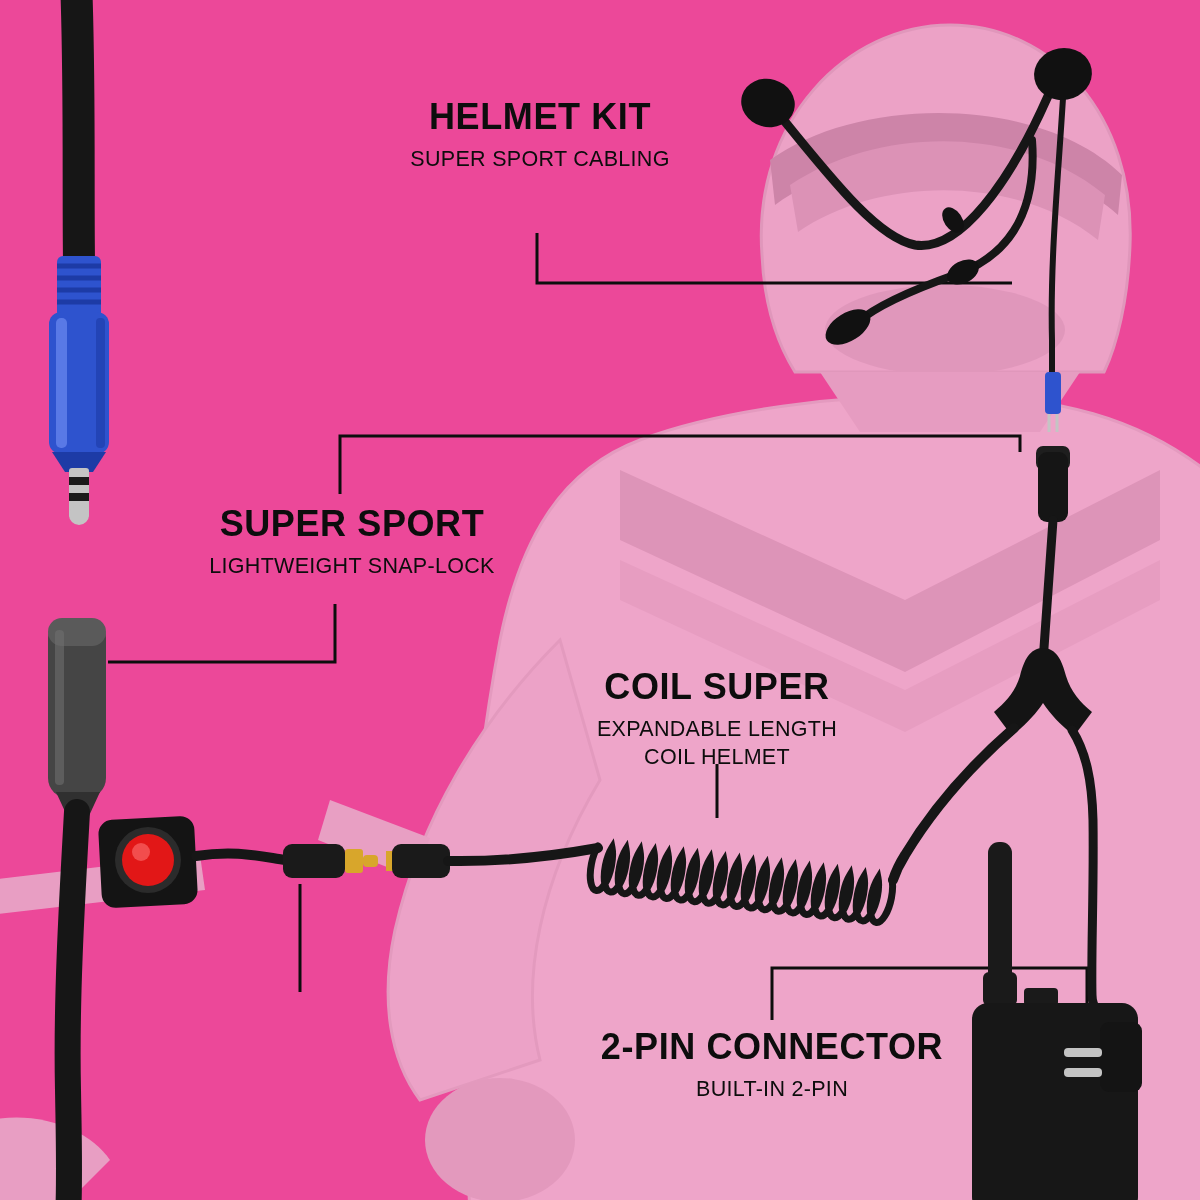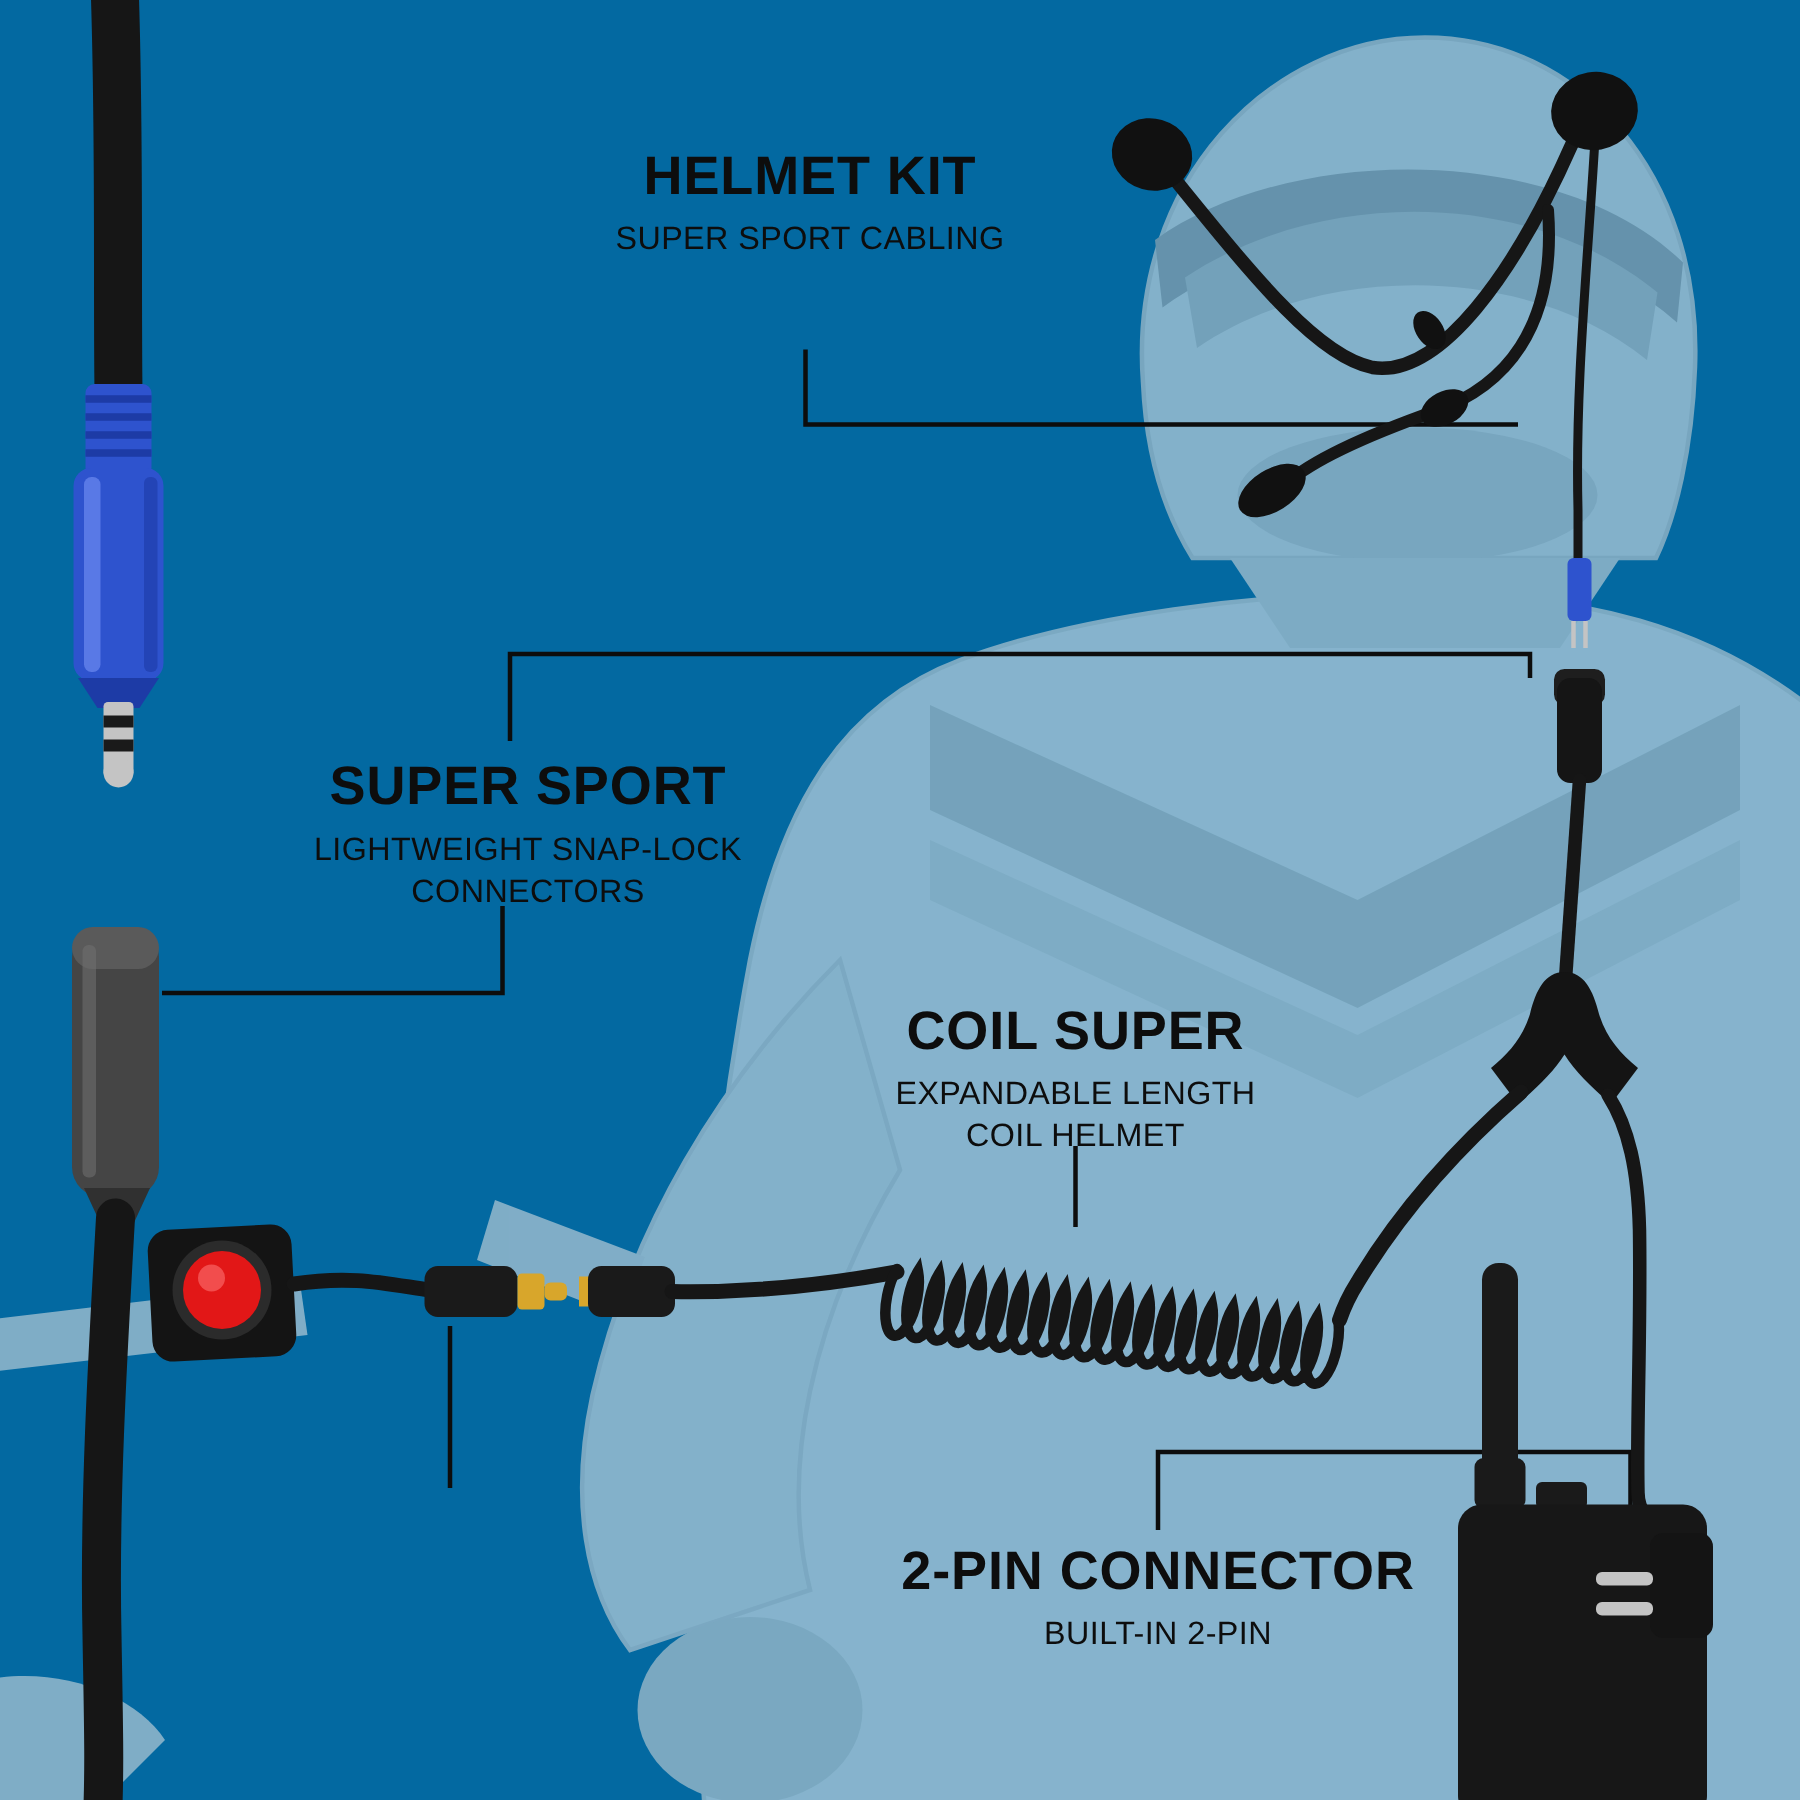--- a/index.html
+++ b/index.html
@@ -1,17 +1,17 @@
 <!DOCTYPE html>
 <html><head>
 <meta charset="utf-8">
 <style>
   html,body{margin:0;padding:0;background:#ffffff;}
   .stage{
-    position:relative;width:1200px;height:1200px;background:#0369a1;
+    position:relative;width:1200px;height:1200px;background:#ec4899;
     overflow:hidden;font-family:"Liberation Sans",sans-serif;color:#0d0d0d;
   }
   .art{position:absolute;left:0;top:0;}
   .cable{stroke:#161616;fill:none;stroke-linecap:round;}
   .callout-line{stroke:#0d0d0d;stroke-width:3;fill:none;}
   .callout{position:absolute;transform:translateX(-50%);text-align:center;white-space:nowrap;}
   .callout .title{font-size:36px;font-weight:700;letter-spacing:0.6px;margin-bottom:7px;}
   .callout .sub{font-size:21.5px;line-height:28px;letter-spacing:0.3px;font-weight:400;}
 </style>
 </head>
@@ -120,21 +120,20 @@
   </svg>
 
   <div class="callout" style="left:540px;top:96px">
     <div class="title">HELMET KIT</div>
     <div class="sub">SUPER SPORT CABLING</div>
   </div>
 
   <div class="callout" style="left:352px;top:503px">
     <div class="title">SUPER SPORT</div>
     <div class="sub">LIGHTWEIGHT SNAP-LOCK</div>
-    <div class="sub">CONNECTORS</div>
   </div>
 
   <div class="callout" style="left:717px;top:666px">
     <div class="title">COIL SUPER</div>
     <div class="sub">EXPANDABLE LENGTH</div>
     <div class="sub">COIL HELMET</div>
   </div>
 
 
   <div class="callout" style="left:772px;top:1026px">

